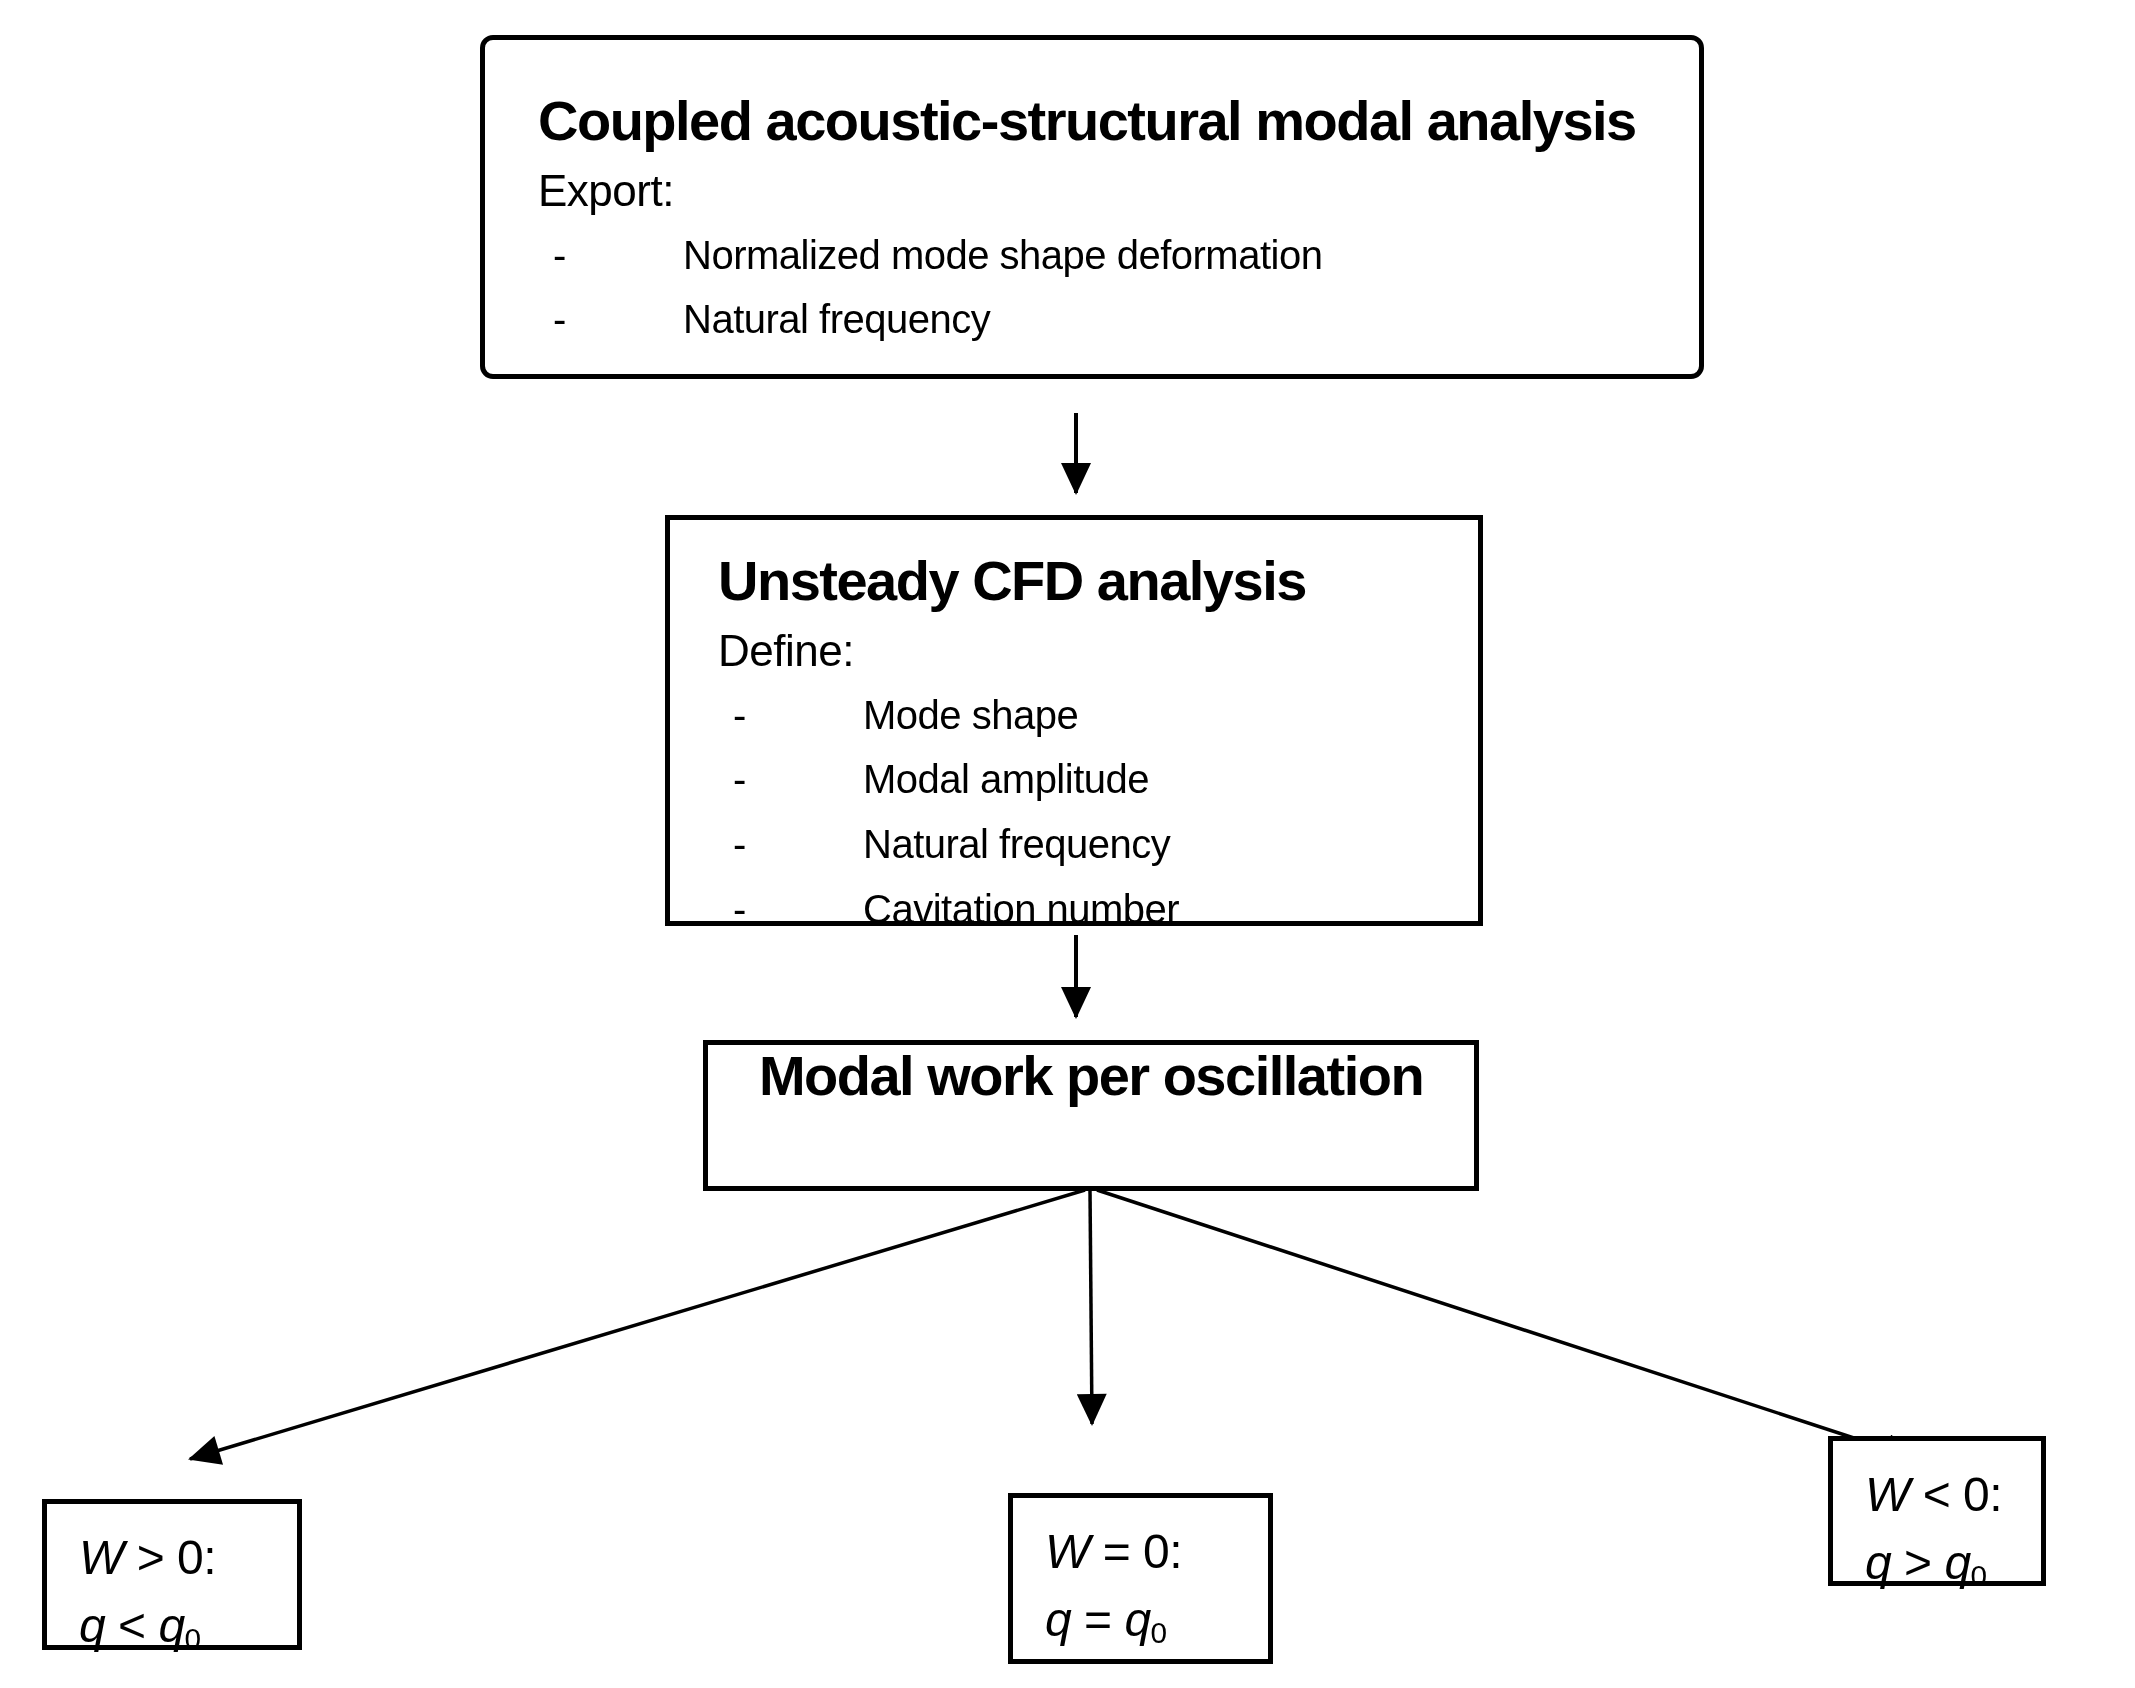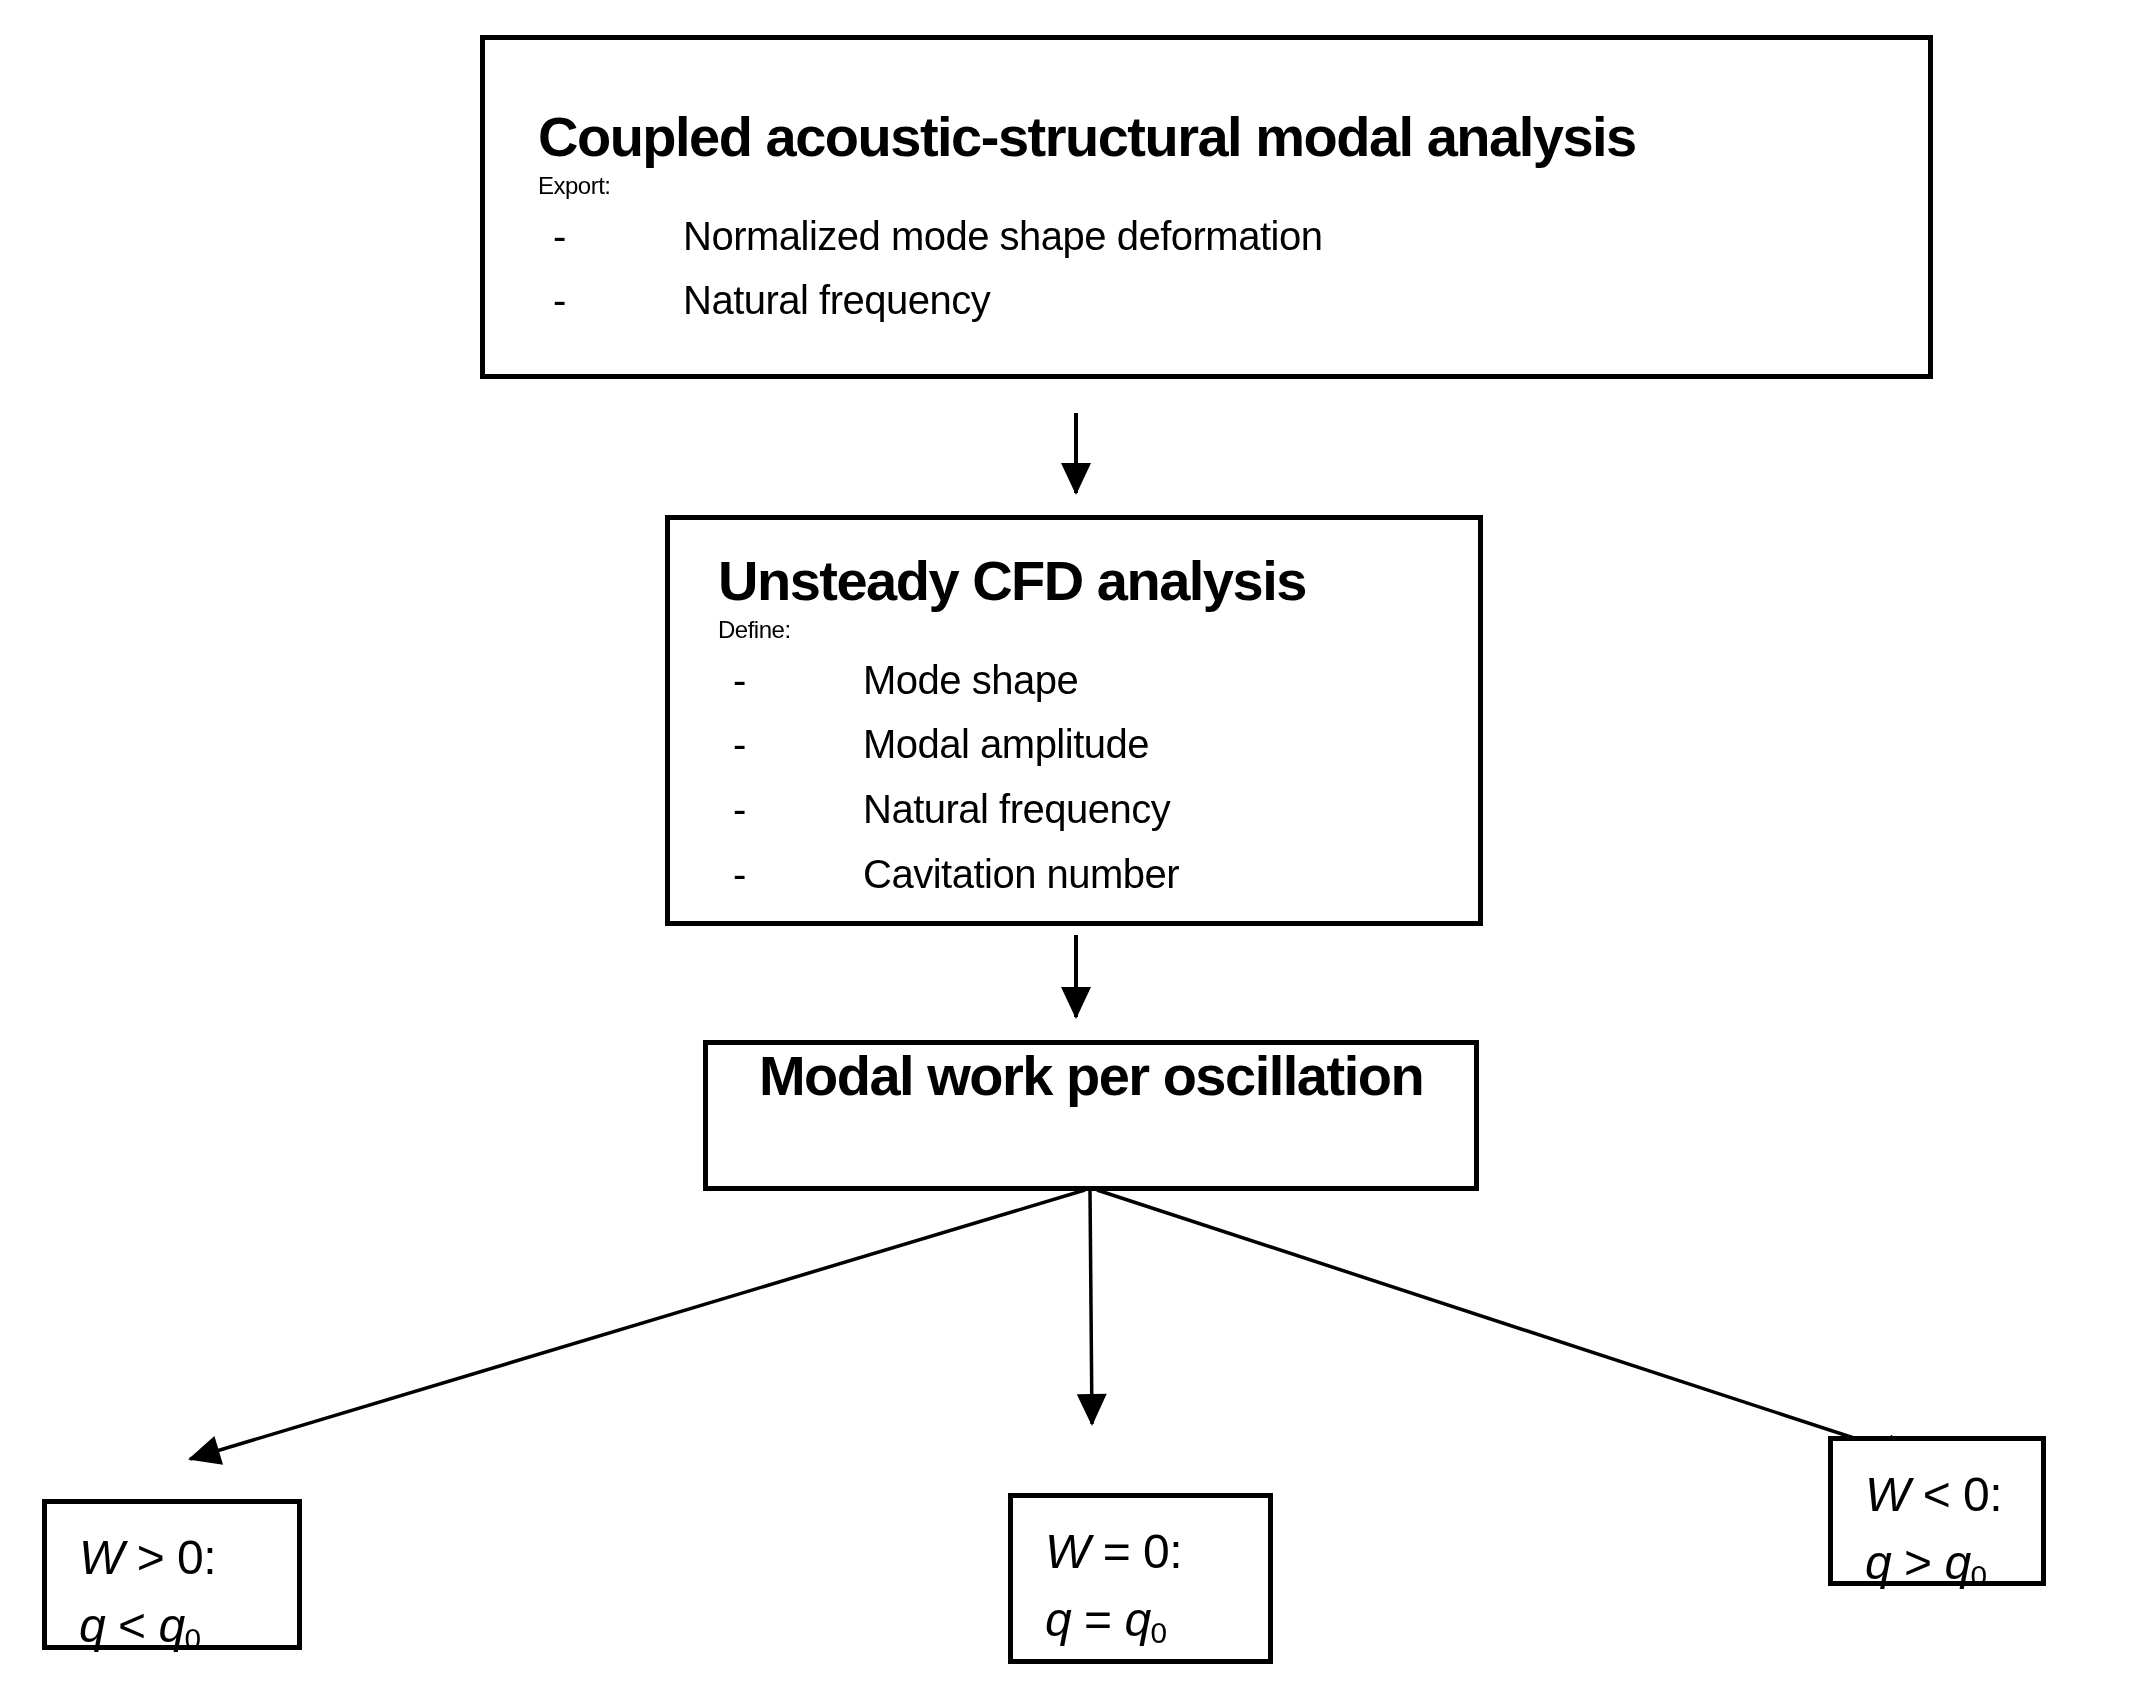--- a/index.html
+++ b/index.html
@@ -18,38 +18,39 @@
     box-sizing:border-box;
   }
   .box-title{
     font-weight:bold;
     font-size:56px;
     line-height:1.12;
     letter-spacing:-1.5px;
     white-space:nowrap;
   }
   .box-label{
-    font-size:24px;
+    font-size:44px;
     line-height:1.45;
     letter-spacing:-0.5px;
+    margin-top:6px;
   }
   .bullet{
     display:flex;
     font-size:40px;
     line-height:1.62;
     letter-spacing:-0.5px;
     white-space:nowrap;
   }
   .bullet .dash{
     flex:0 0 145px;
     padding-left:15px;
     box-sizing:border-box;
   }
   
-  #box-modal-analysis{left:480px;top:35px;width:1453px;height:344px;padding:66px 30px 0 53px;}
+  #box-modal-analysis{left:480px;top:35px;width:1224px;height:344px;padding:50px 30px 0 53px;border-radius:13px;}
   
   #box-cfd{left:665px;top:515px;width:818px;height:411px;padding:30px 25px 0 48px;}
   
   #box-modal-work{
     left:703px;top:1040px;width:776px;height:151px;
     display:flex;justify-content:center;
   }
   
   .outcome{
     padding:20px 10px 8px 32px;

